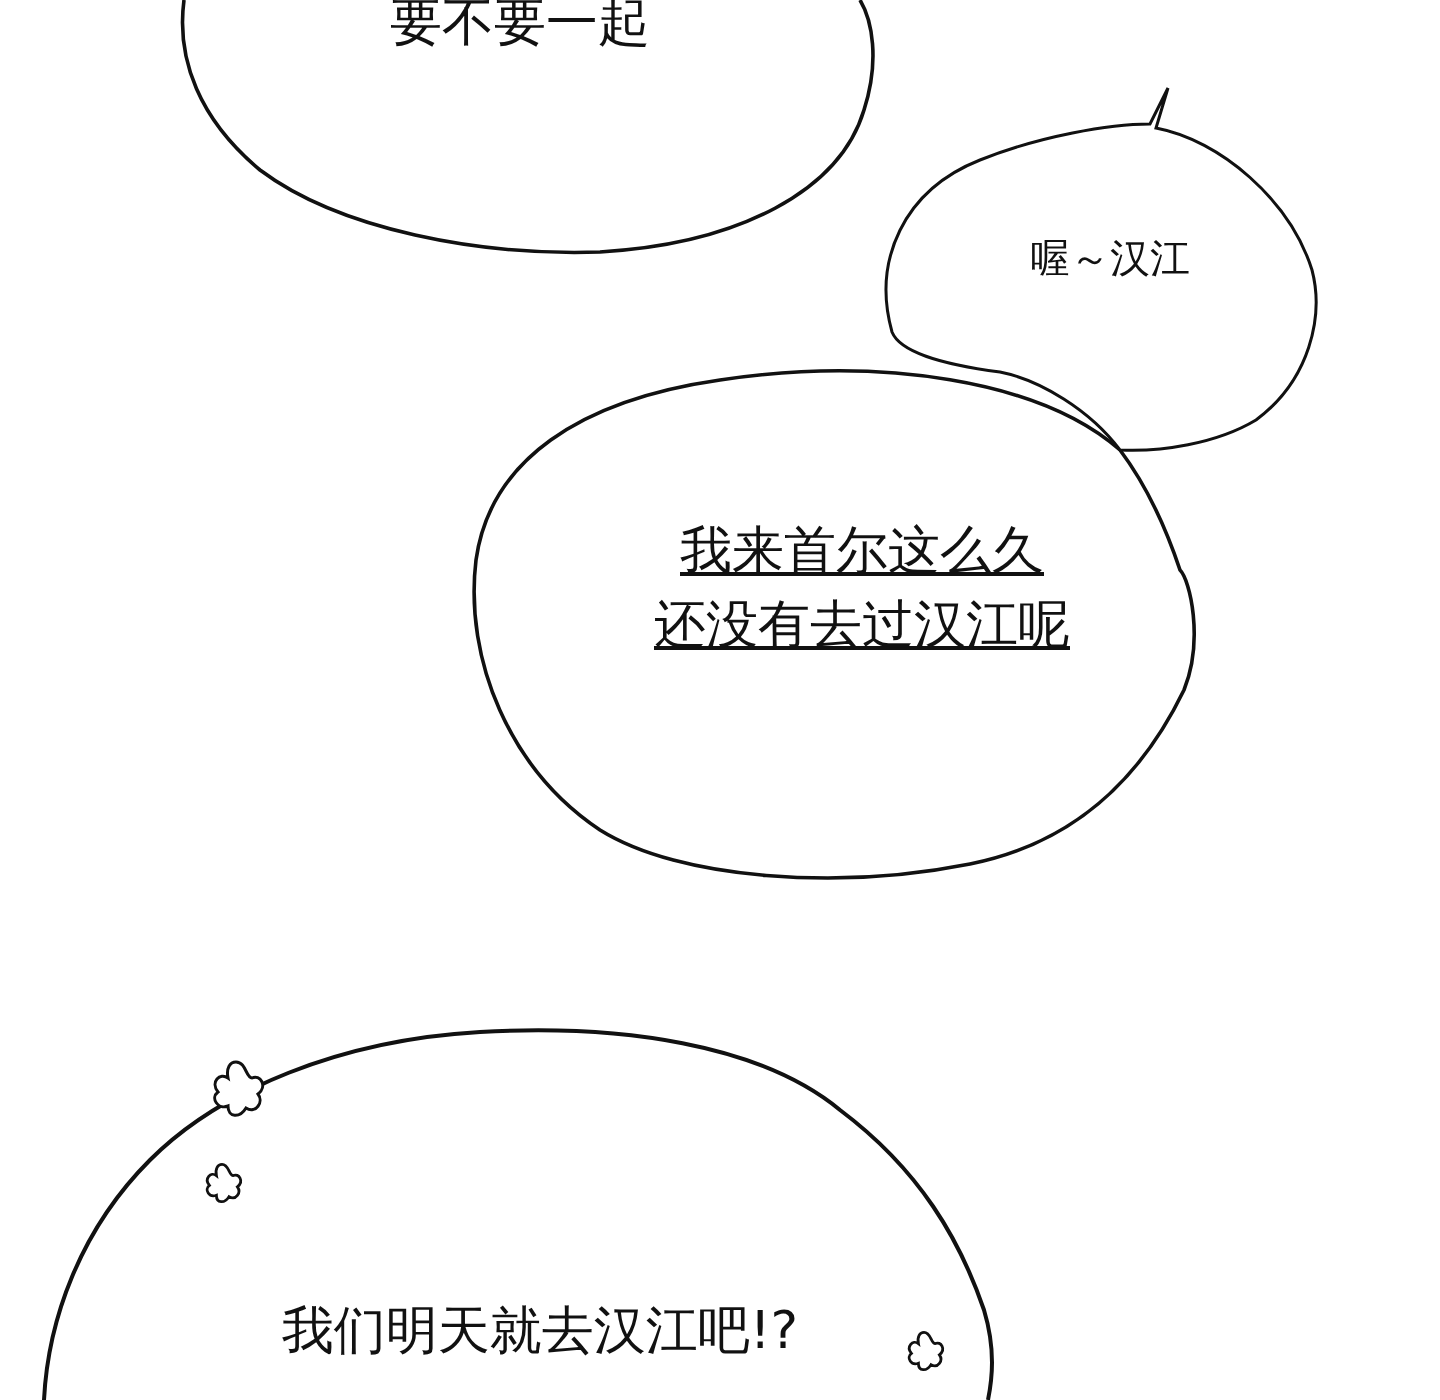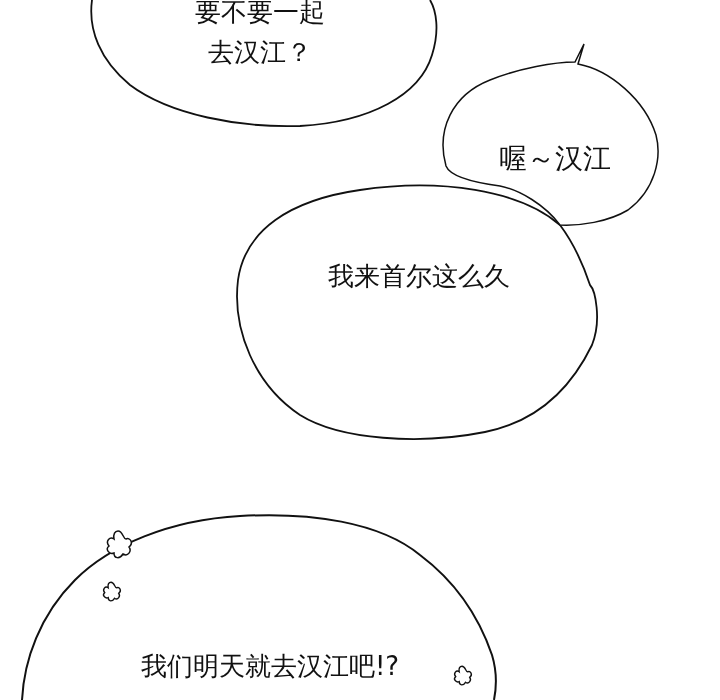--- a/index.html
+++ b/index.html
@@ -9,22 +9,22 @@
     .bubble-text {
       position: absolute;
       font-family: "DejaVu Sans", sans-serif;
       color: #111111;
       text-align: center;
       line-height: 38px;
       white-space: nowrap;
     }
     .line { display: block; }
     #b1 { left: 150px; top: -8px; width: 220px; font-size: 26px; line-height: 40px; }
-    #b2 { left: 470px; top: 140px; width: 170px; font-size: 28px; }
-    #b3 { left: 274px; top: 258px; width: 290px; font-size: 26px; line-height: 37px; }
+    #b2 { left: 470px; top: 110px; width: 170px; font-size: 20px; }
+    #b3 { left: 286px; top: 258px; width: 290px; font-size: 26px; line-height: 37px; text-decoration: underline; }
     #b4 { left: 80px; top: 647px; width: 380px; font-size: 26px; line-height: 38px; }
   </style>
 </head>
 <body>
 
 <div class="canvas">
   <svg class="bubbles" viewBox="0 0 720 700">
 
     <path d="M92,0 C88,30 100,60 130,85 C170,115 240,128 300,126 C370,122 420,95 432,55 C440,30 436,10 430,0" fill="#fff" stroke="#111" stroke-width="1.8"></path>
 
@@ -40,27 +40,27 @@
     <g transform="translate(111,592) scale(0.7)" fill="#fff" stroke="#111" stroke-width="2">
       <path d="M0,-14 C5,-14 5,-6 8,-6 C12,-8 16,-2 11,2 C14,6 10,12 5,9 C2,14 -4,14 -4,8 C-9,10 -13,4 -9,1 C-13,-4 -8,-9 -4,-6 C-5,-11 -3,-14 0,-14 Z"></path>
     </g>
     <g transform="translate(462,676) scale(0.7)" fill="#fff" stroke="#111" stroke-width="2">
       <path d="M0,-14 C5,-14 5,-6 8,-6 C12,-8 16,-2 11,2 C14,6 10,12 5,9 C2,14 -4,14 -4,8 C-9,10 -13,4 -9,1 C-13,-4 -8,-9 -4,-6 C-5,-11 -3,-14 0,-14 Z"></path>
     </g>
   </svg>
 
   <div class="bubble-text" id="b1">
     <span class="line">要不要一起</span>
-    <span class="line">去汉江？</span>
   </div>
 
   <div class="bubble-text" id="b2">
     <span class="line">喔～汉江</span>
   </div>
 
   <div class="bubble-text" id="b3">
     <span class="line">我来首尔这么久</span>
+    <span class="line">还没有去过汉江呢</span>
   </div>
 
   <div class="bubble-text" id="b4">
     <span class="line">我们明天就去汉江吧!?</span>
   </div>
 </div>
 
 </body></html>

